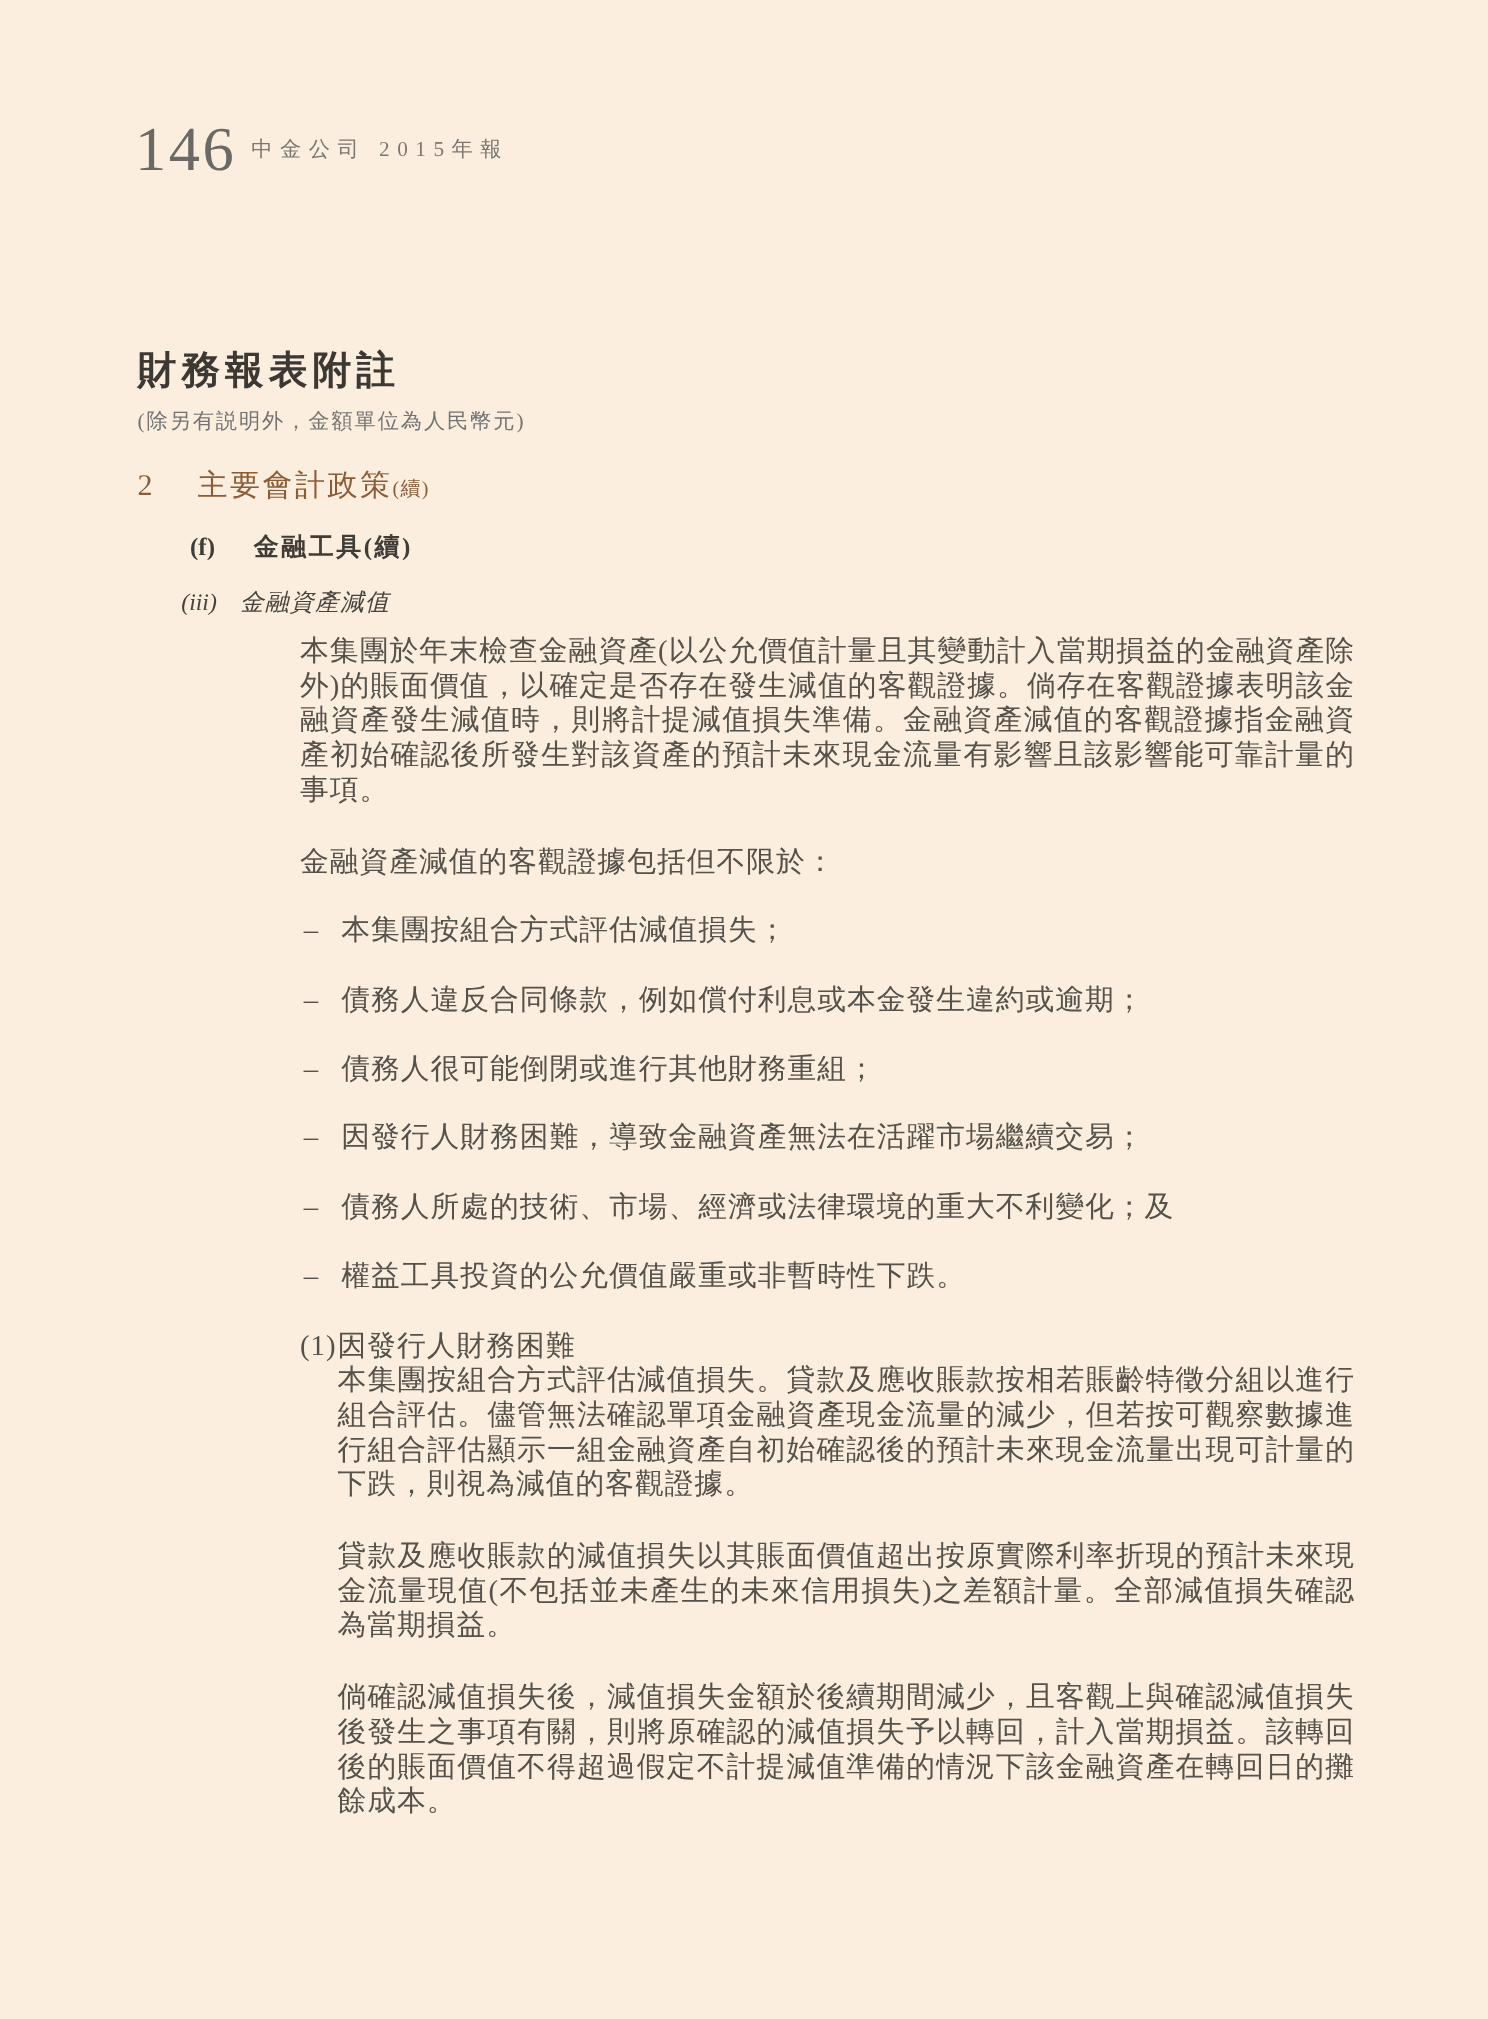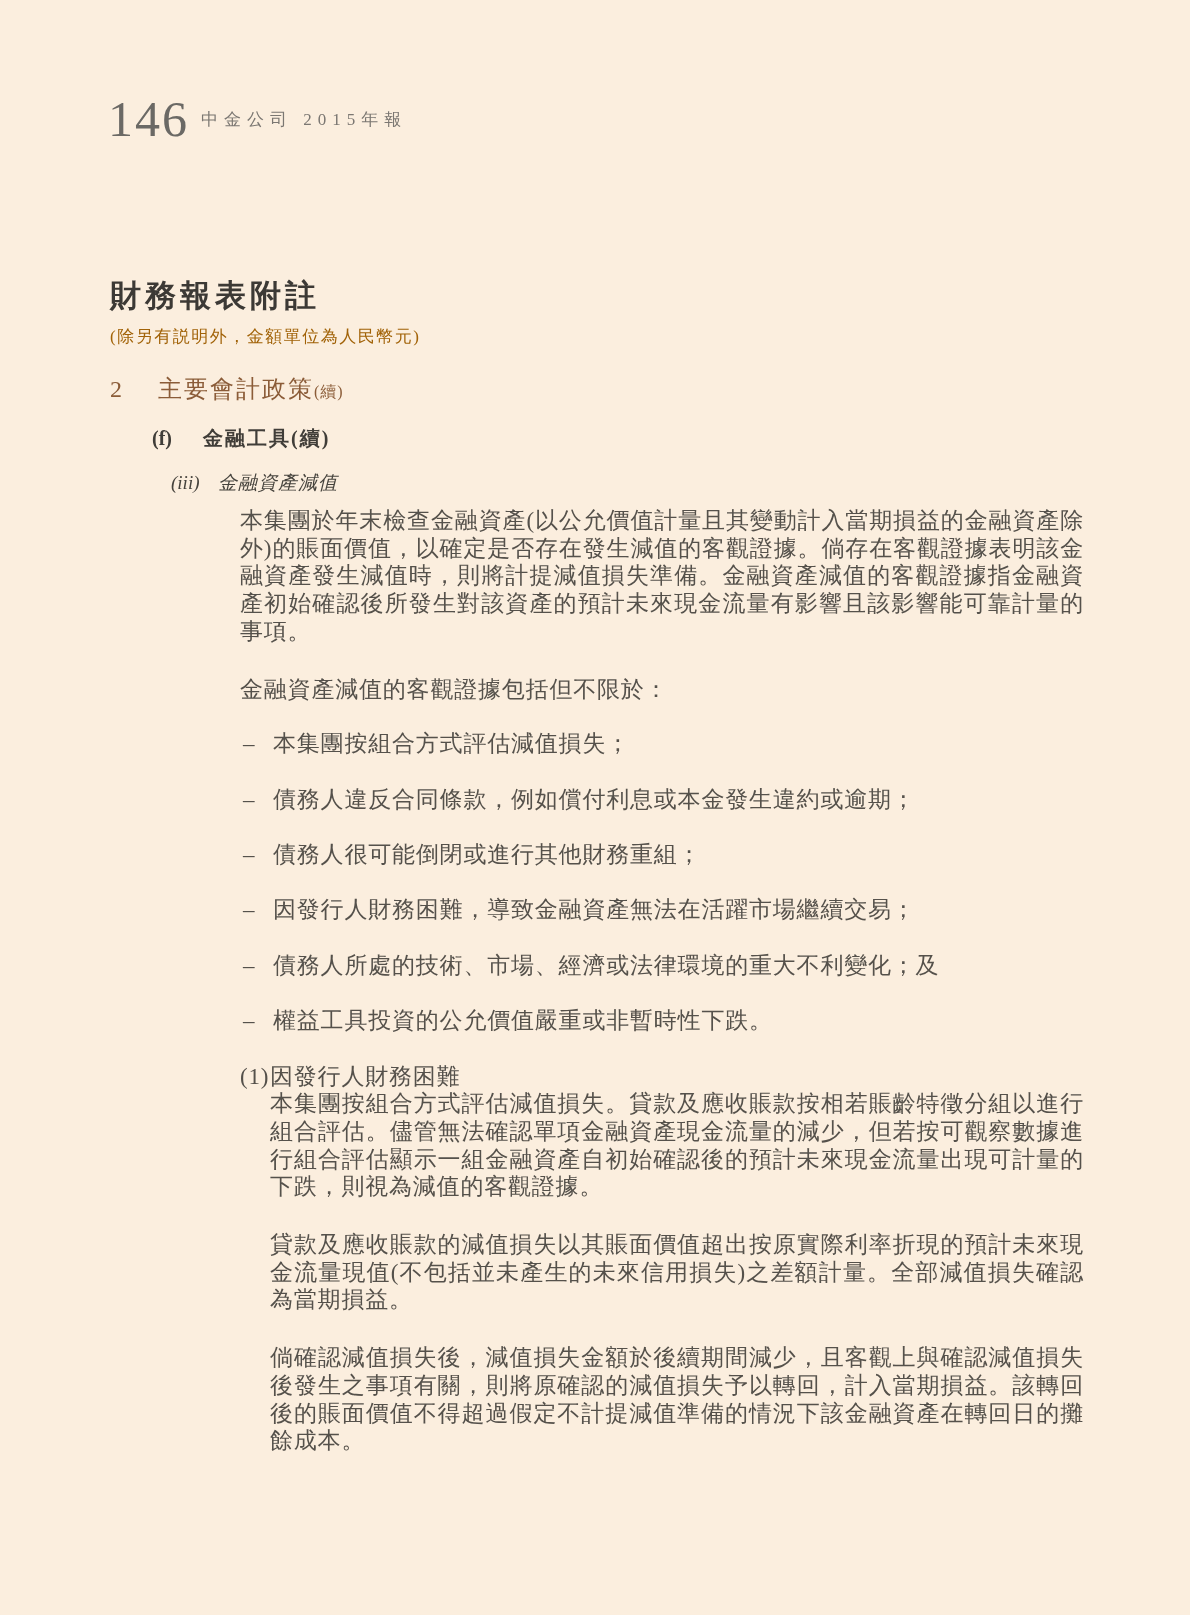--- a/index.html
+++ b/index.html
@@ -47,21 +47,21 @@
     font-size: 31px;
     line-height: 36px;
     font-weight: bold;
     color: #3C3935;
     letter-spacing: 4px;
   }
   .doc-subtitle {
     margin: 0 0 26px 0;
     font-size: 17px;
     line-height: 22px;
-    color: #a16207;
+    color: #737373;
     letter-spacing: 1.5px;
   }
 
   .sec-head {
     margin: 0 0 18px 0;
     font-size: 24px;
     line-height: 30px;
     color: #8B5C38;
     letter-spacing: 2px;
   }
@@ -72,21 +72,21 @@
     margin: 0 0 20px 42px;
     font-size: 20px;
     line-height: 26px;
     font-weight: bold;
     color: #403D38;
     letter-spacing: 2px;
   }
   .f-label { display: inline-block; width: 51px; letter-spacing: 0; }
 
   .sub-iii {
-    margin: 0 0 12px 61px;
+    margin: 0 0 12px 35px;
     font-size: 19px;
     line-height: 24px;
     font-style: italic;
     color: #46433D;
     letter-spacing: 1px;
   }
   .iii-label { display: inline-block; width: 47px; letter-spacing: 0; }
 
   .content {
     margin-left: 130px;

